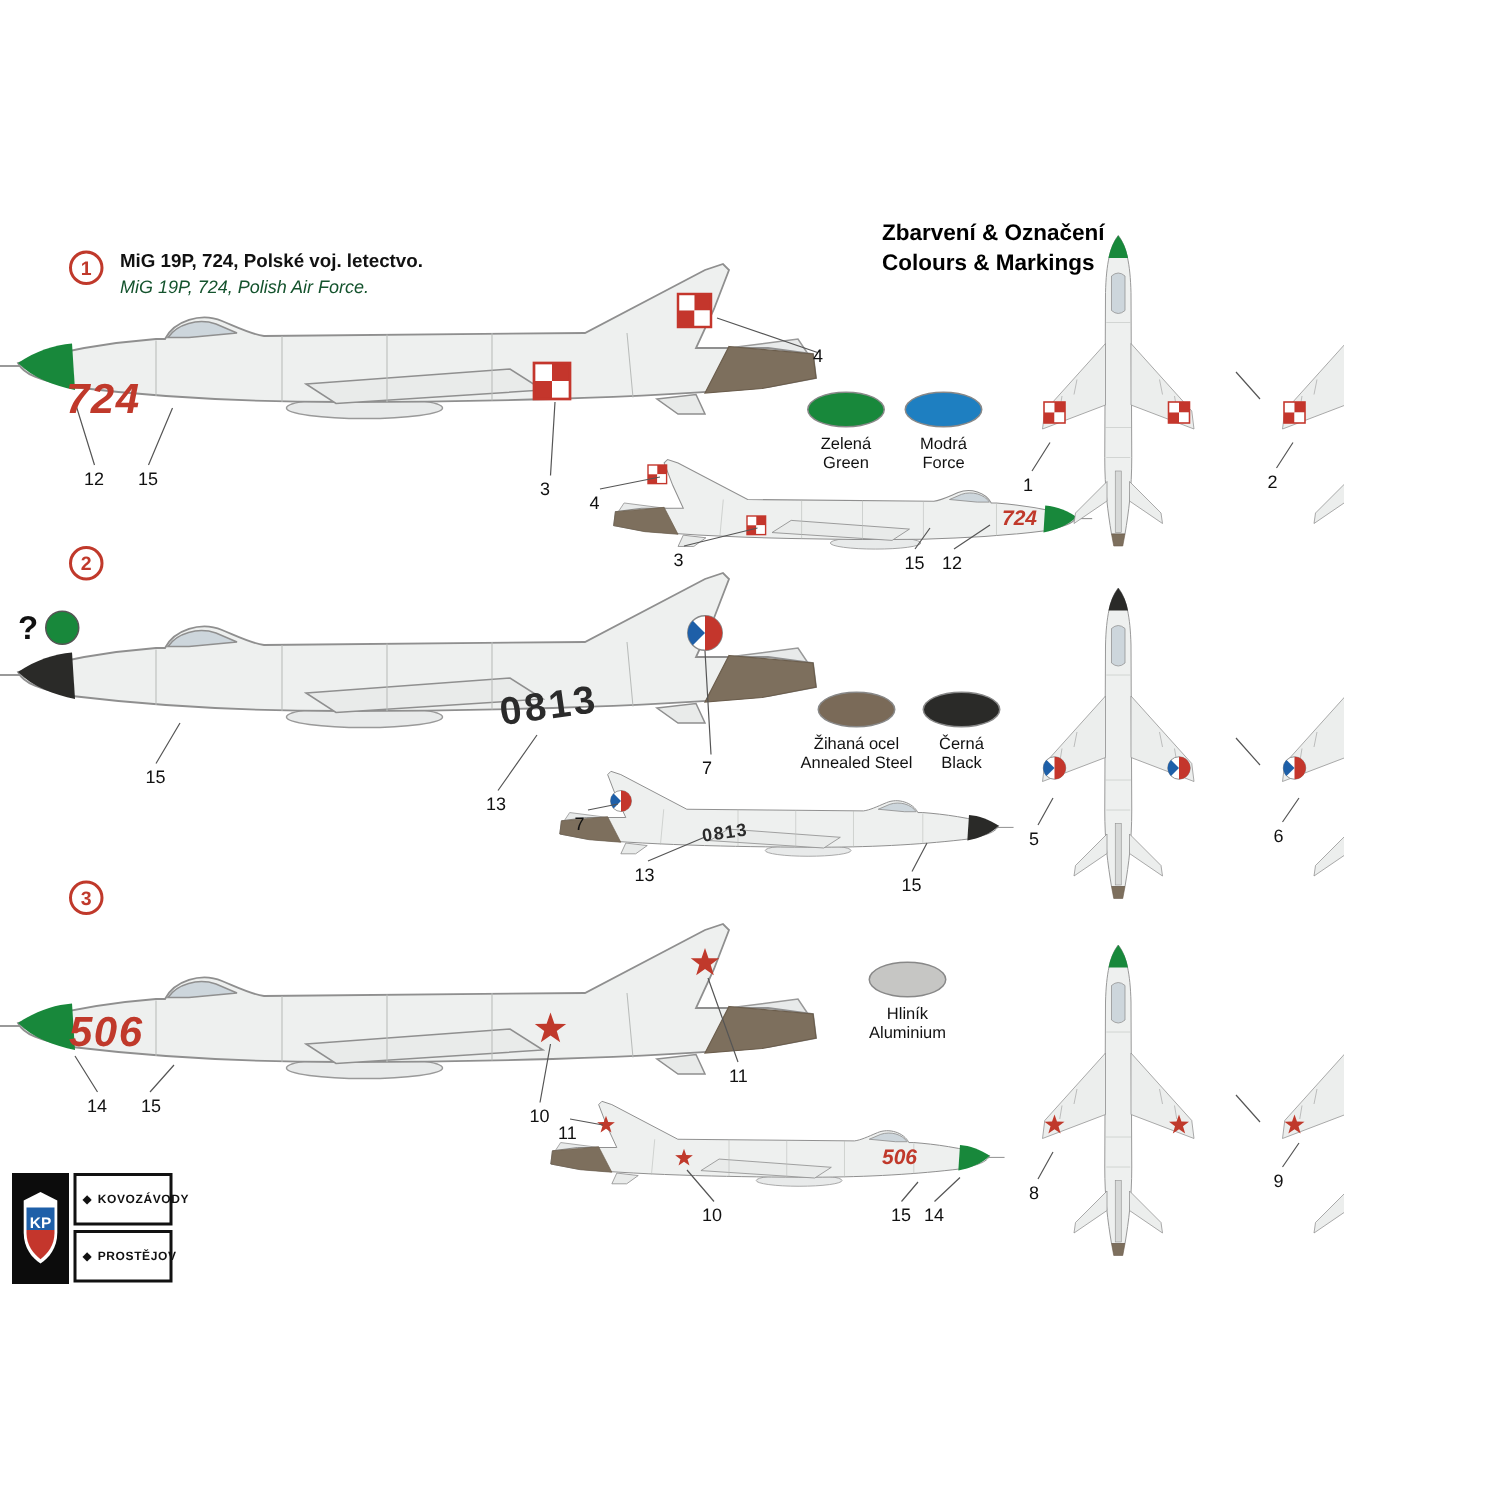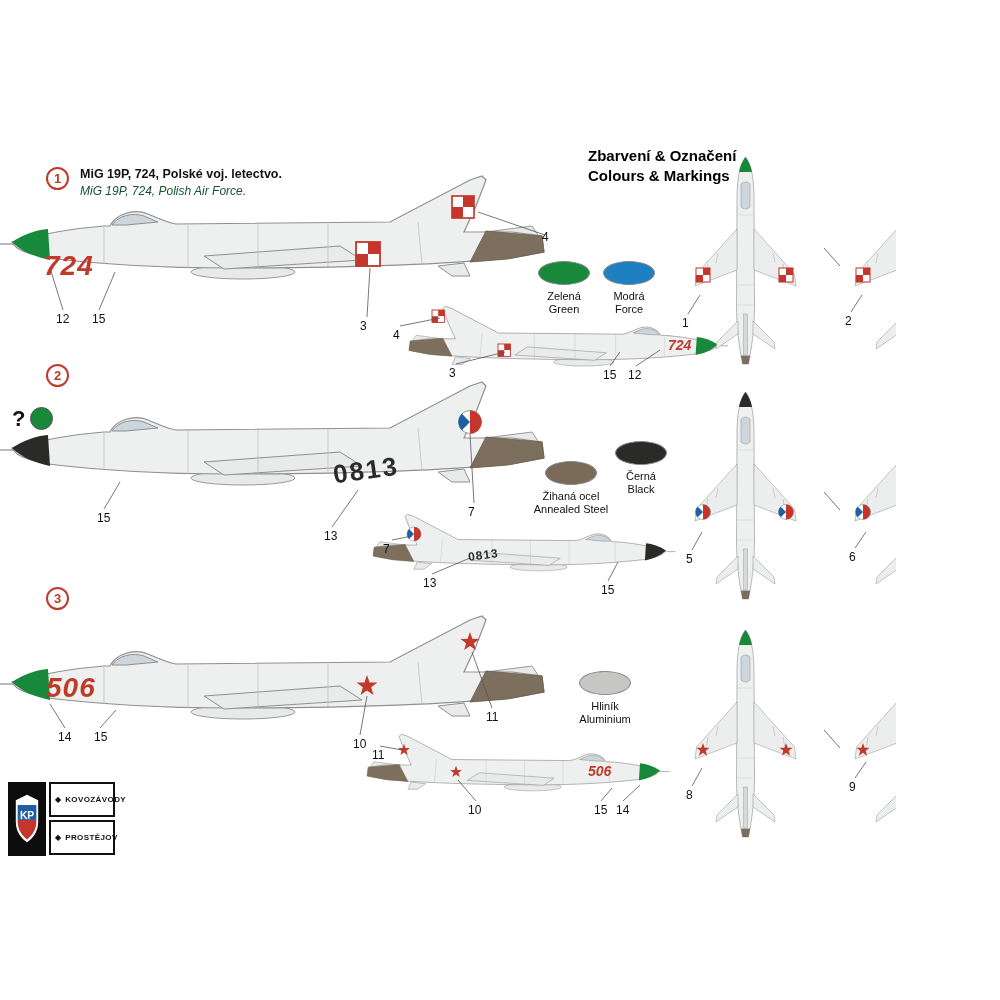--- a/index.html
+++ b/index.html
@@ -236,28 +236,28 @@
       <div>Force</div>
     </div>
   </div>
   <div class="swatch" style="left:545px; top:461px">
     <div class="swatch-ellipse" style="background: rgb(122, 106, 88);"></div>
     <div class="swatch-label">
       <div>Žihaná ocel</div>
       <div>Annealed Steel</div>
     </div>
   </div>
-  <div class="swatch" style="left:615px; top:441px">
+  <div class="swatch" style="left:615px; top:461px">
     <div class="swatch-ellipse" style="background: rgb(42, 42, 40);"></div>
     <div class="swatch-label">
       <div>Černá</div>
       <div>Black</div>
     </div>
   </div>
-  <div class="swatch" style="left:579px; top:671px">
+  <div class="swatch" style="left:579px; top:641px">
     <div class="swatch-ellipse" style="background: rgb(198, 198, 196);"></div>
     <div class="swatch-label">
       <div>Hliník</div>
       <div>Aluminium</div>
     </div>
   </div>
 
   <span class="callout" style="left:56px;  top:312px">12</span>
   <span class="callout" style="left:92px;  top:312px">15</span>
   <span class="callout" style="left:360px; top:319px">3</span>

